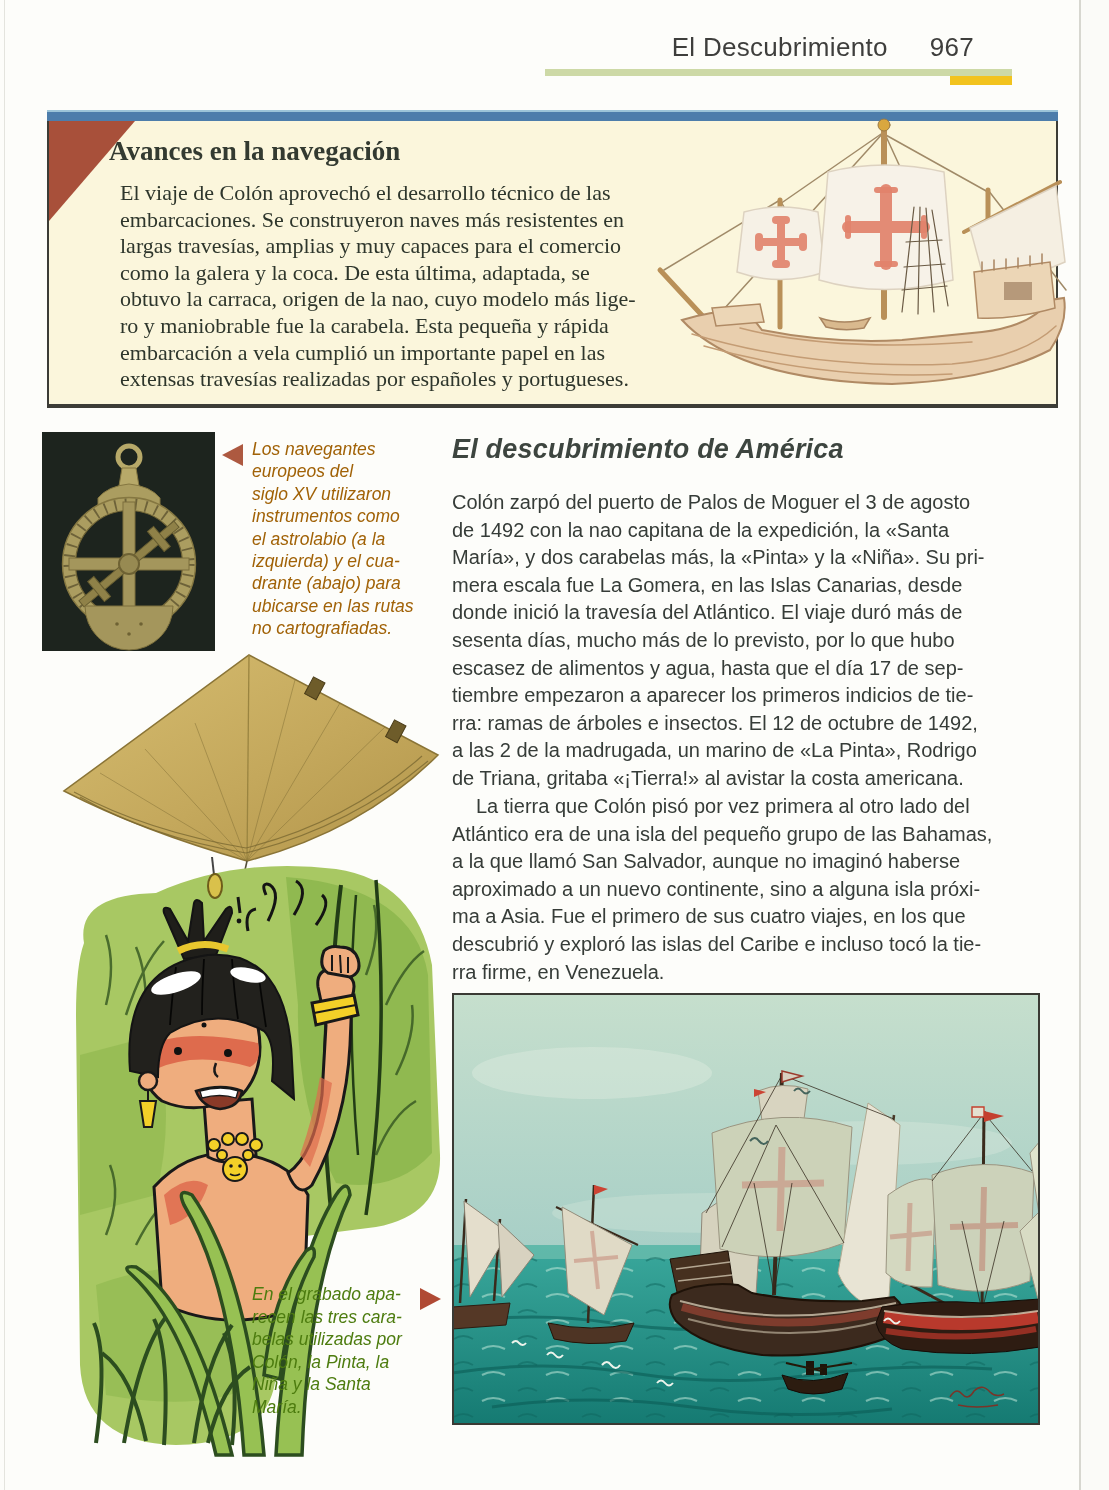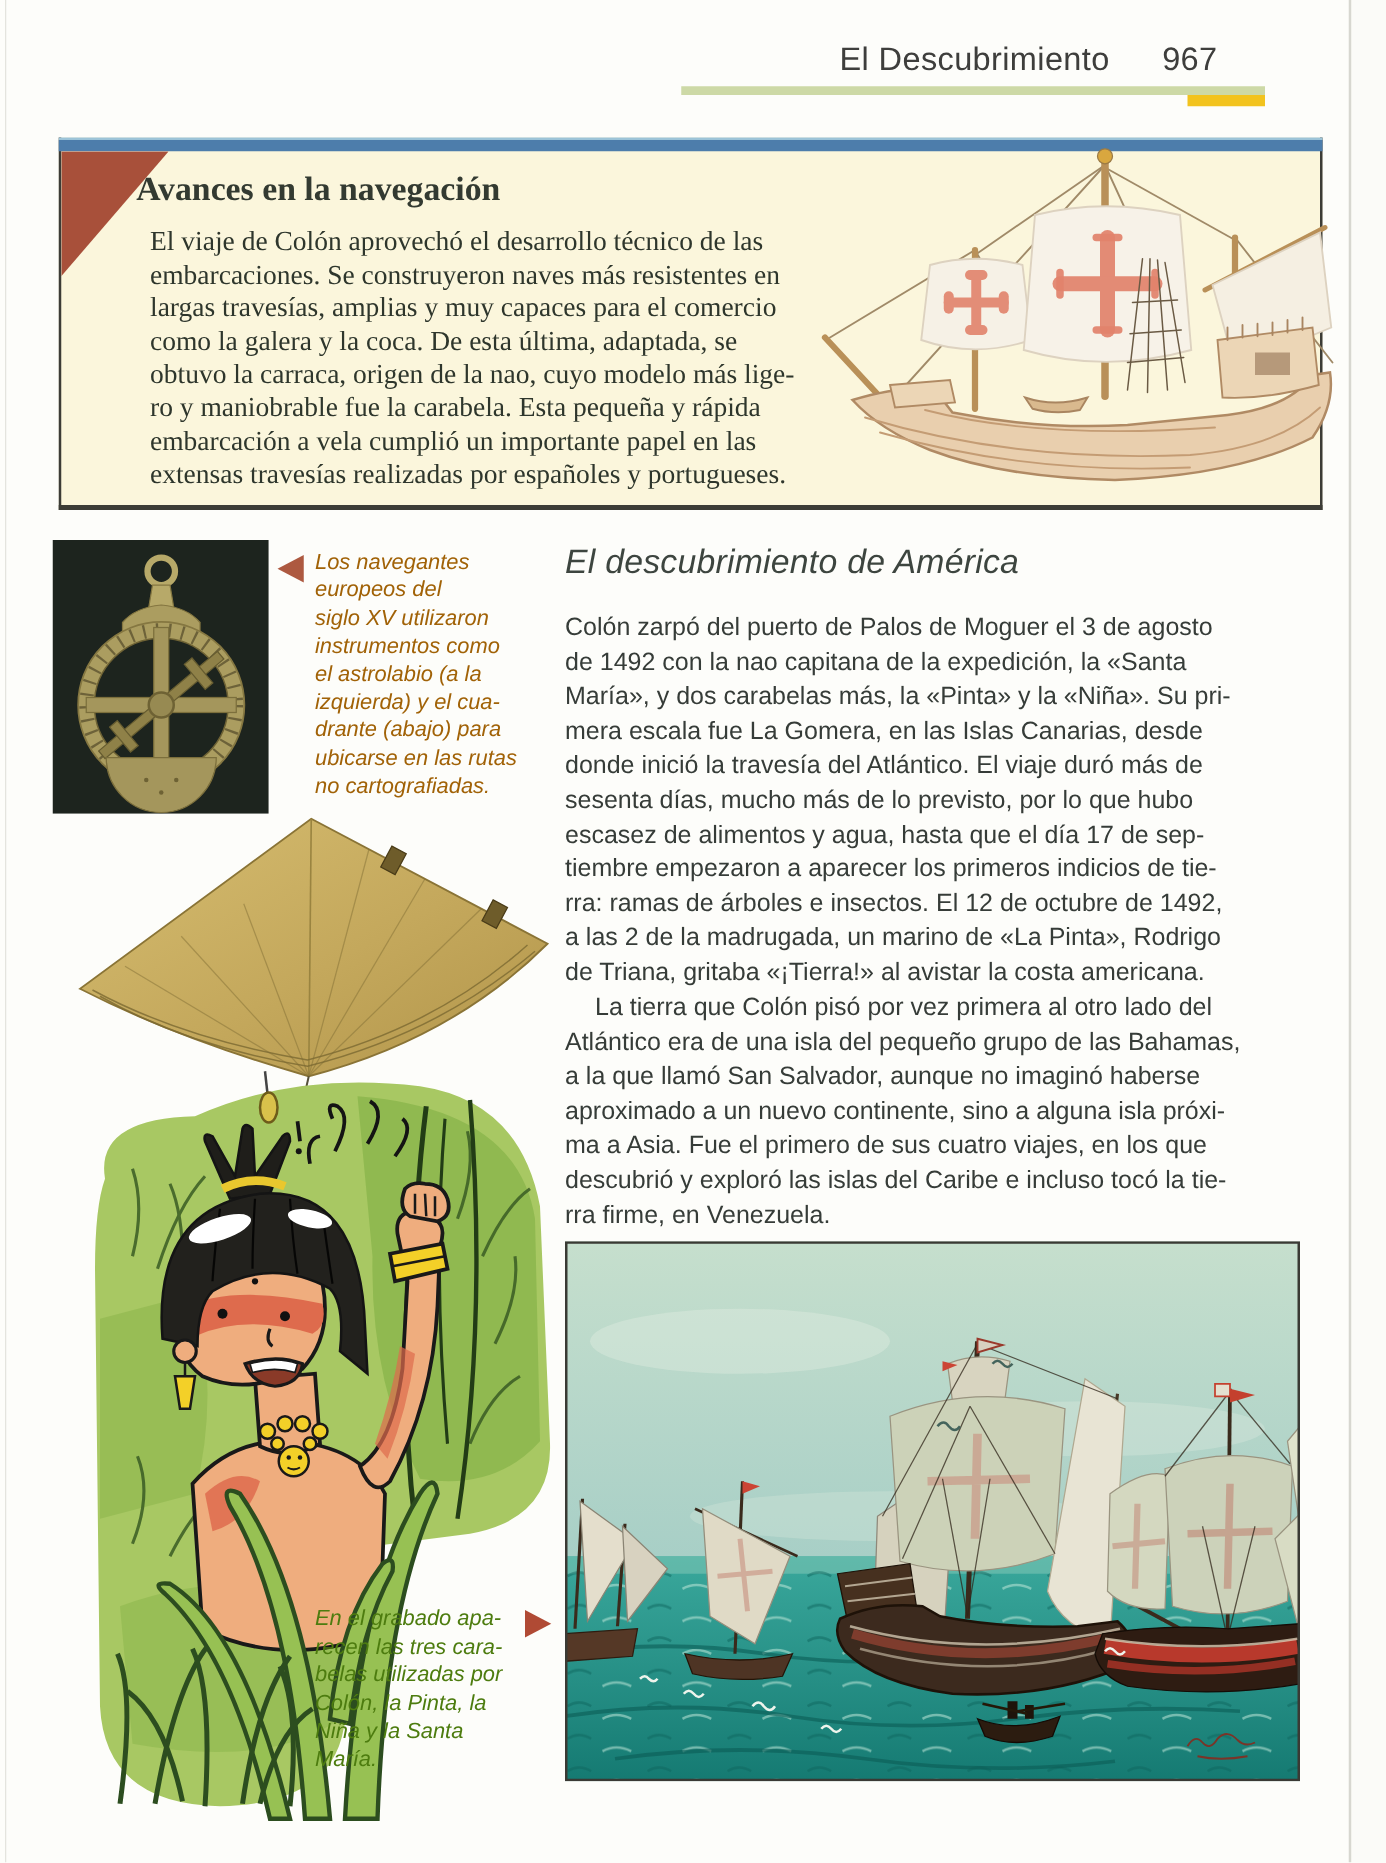--- a/index.html
+++ b/index.html
@@ -40,21 +40,21 @@
 
   .astro-svg{left:42px;top:432px;width:173px;height:219px;}
 
   .cap1-marker{left:222px;top:444px;width:0;height:0;
         border-top:11px solid transparent;border-bottom:11px solid transparent;border-right:21px solid #ad5940;}
   .cap1{left:252px;top:438px;width:200px;font-style:italic;font-size:17.5px;line-height:22.4px;color:#a16207;}
 
   .quad-svg{left:50px;top:645px;width:400px;height:245px;}
   .cartoon-svg{left:36px;top:855px;width:412px;height:602px;}
 
-  .art-head{left:452px;top:434px;font-size:27px;font-weight:normal;font-style:italic;color:#3d453f;letter-spacing:.2px;}
+  .art-head{left:452px;top:434px;font-size:27px;font-weight:bold;font-style:italic;color:#3d453f;letter-spacing:.2px;}
   .art-p{left:452px;width:592px;font-size:20px;line-height:27.6px;color:#363c38;}
   .art-p1{top:489px;}
   .art-p2{top:793px;text-indent:24px;}
 
   .paint-svg{left:452px;top:993px;width:588px;height:432px;}
 
   .cap2{left:252px;top:1283px;width:180px;font-style:italic;font-size:17.5px;line-height:22.6px;color:#4d7c0f;}
   .cap2-marker{left:420px;top:1288px;width:0;height:0;
         border-top:11px solid transparent;border-bottom:11px solid transparent;border-left:21px solid #b04a34;}
 </style>

